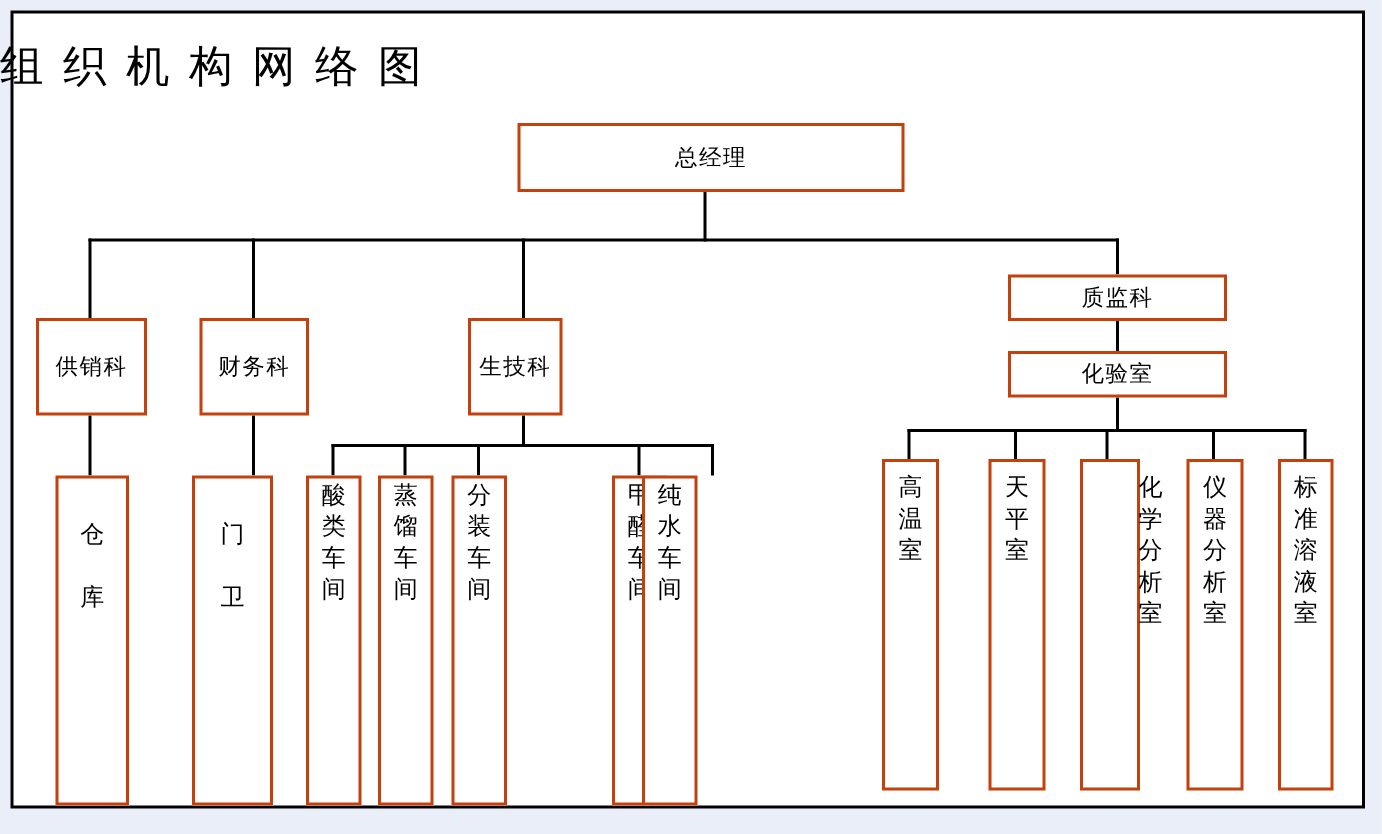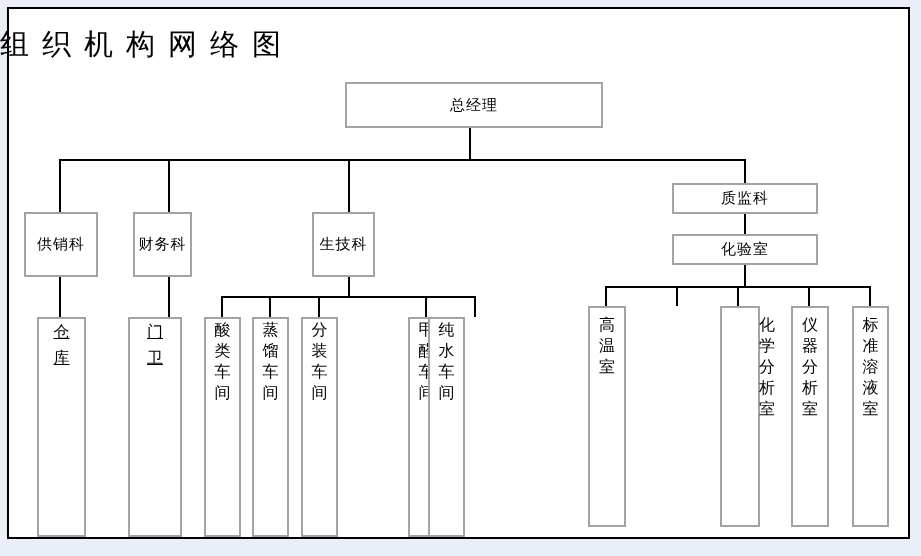--- a/index.html
+++ b/index.html
@@ -29,21 +29,21 @@
     left: 0; top: 25px;
     width: 921px;
     text-align: left;
     font-size: 29px;
     letter-spacing: 13px;
     white-space: nowrap;
   }
   .node {
     position: absolute;
     background: #ffffff;
-    border: 2px solid #a3a3a3;
+    border: 2px solid #c2410c;
     box-sizing: border-box;
   }
   .hbox {
     display: flex;
     align-items: center;
     justify-content: center;
   }
   .hlabel {
     font-size: 15px;
     letter-spacing: 1px;
@@ -52,23 +52,22 @@
   .vlabel {
     width: 18px;
     margin: 0 auto;
     font-size: 16px;
     line-height: 21px;
     padding-top: 0;
     text-align: center;
     word-break: break-all;
   }
   .vlabel.loose {
-    line-height: 26px;
-    padding-top: 0;
-    text-decoration: underline;
+    line-height: 42px;
+    padding-top: 16px;
   }
   .vlabel.pad6 {
     padding-top: 6px;
   }
   .line {
     position: absolute;
     background: #000;
   }
 </style>
 </head>
@@ -111,21 +110,21 @@
   <div class="line" style="left:869px; top:286px; width:2px; height:20px;"></div>
 
   <div class="node hbox" style="left:345px; top:82px; width:258px; height:46px;">
     <span class="hlabel">总经理</span>
   </div>
 
   <div class="node hbox" style="left:24px; top:212px; width:74px; height:65px;">
     <span class="hlabel">供销科</span>
   </div>
 
-  <div class="node hbox" style="left:133px; top:212px; width:59px; height:65px;">
+  <div class="node hbox" style="left:133px; top:212px; width:73px; height:65px;">
     <span class="hlabel">财务科</span>
   </div>
 
   <div class="node hbox" style="left:312px; top:212px; width:63px; height:65px;">
     <span class="hlabel">生技科</span>
   </div>
 
   <div class="node hbox" style="left:672px; top:183px; width:146px; height:31px;">
     <span class="hlabel">质监科</span>
   </div>
@@ -159,20 +158,23 @@
   </div>
 
   <div class="node" style="left:428px; top:317px; width:37px; height:220px;">
     <div class="vlabel">纯水车间</div>
   </div>
 
   <div class="node" style="left:588px; top:306px; width:38px; height:221px;">
     <div class="vlabel pad6">高温室</div>
   </div>
 
+  <div class="node" style="left:659px; top:306px; width:38px; height:221px;">
+    <div class="vlabel pad6">天平室</div>
+  </div>
 
   <div class="node" style="left:720px; top:306px; width:38px; height:221px;padding-left:36px;">
     <div class="vlabel pad6">化学分析室</div>
   </div>
 
   <div class="node" style="left:791px; top:306px; width:38px; height:221px;">
     <div class="vlabel pad6">仪器分析室</div>
   </div>
 
   <div class="node" style="left:852px; top:306px; width:37px; height:221px;">

